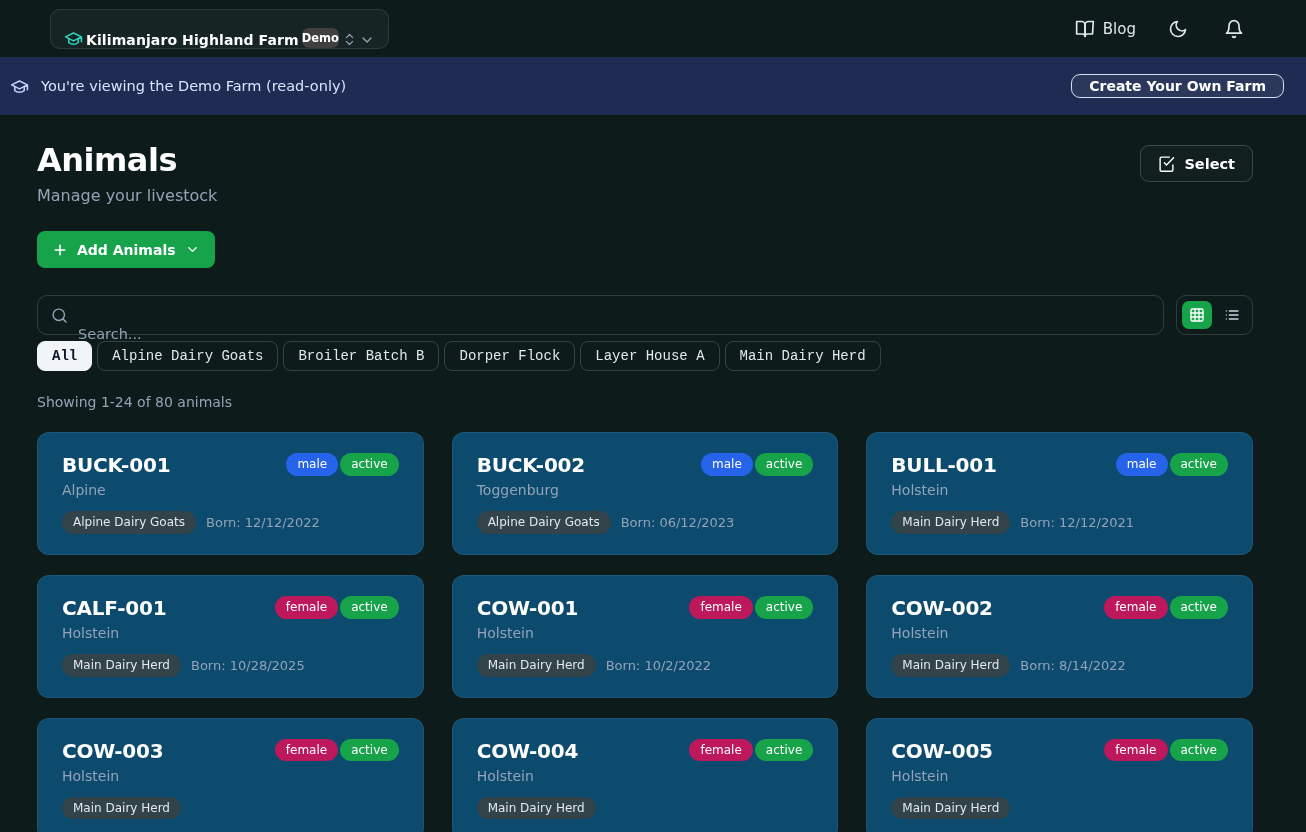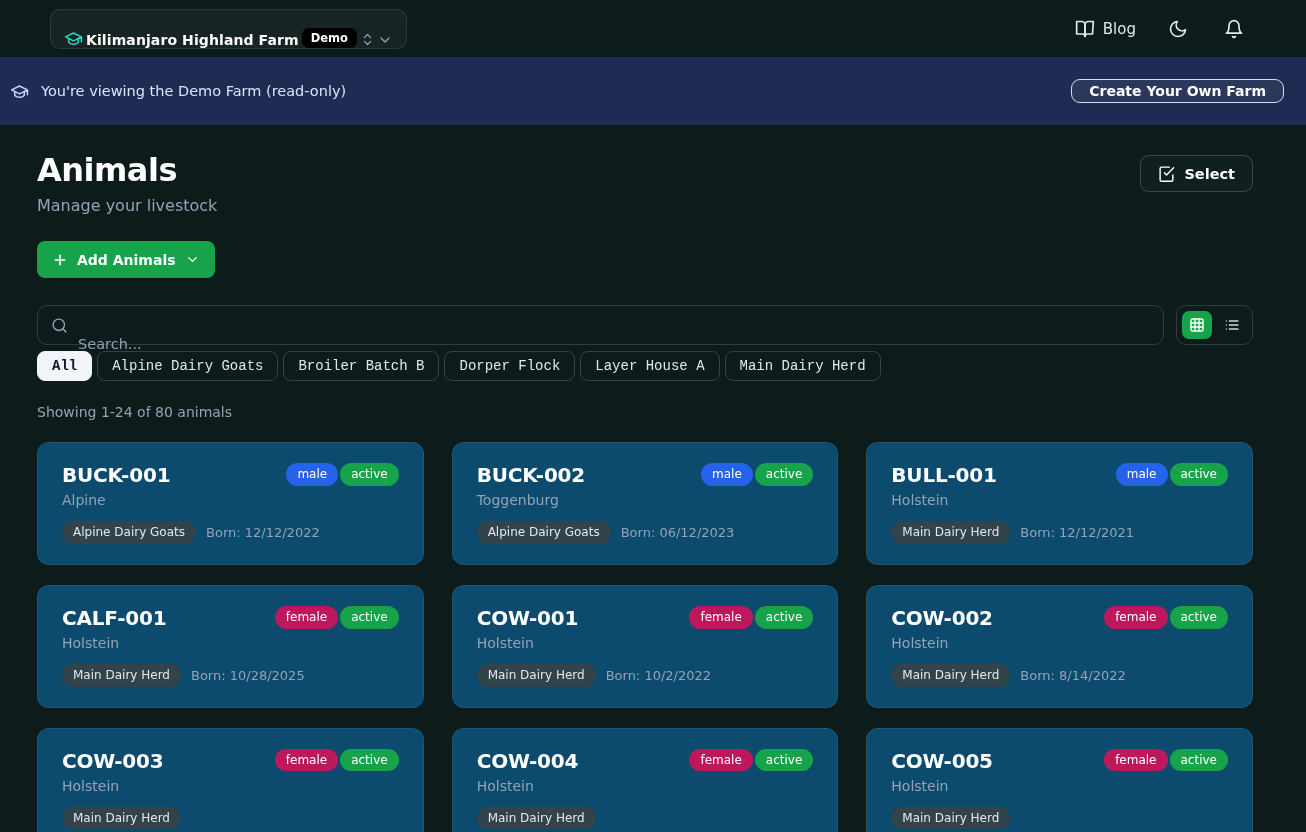--- a/index.html
+++ b/index.html
@@ -22,36 +22,36 @@
     display: flex; align-items: flex-end; gap: 3px;
     height: 40px; padding: 0 13px;
     background: rgba(255,255,255,0.04);
     border: 1px solid rgba(255,255,255,0.10);
     border-radius: 10px;
     color: #fff;
   }
   .farm-pill .cap { color: #2dd4bf; }
   .farm-name { font-size: 14px; font-weight: 700; letter-spacing: .1px; }
   .demo-badge {
-    background: #000000; color: #fff;
+    background: #404040; color: #fff;
     font-size: 11.5px; font-weight: 600;
-    padding: 3px 9px; border-radius: 7px;
+    padding: 3px 0; border-radius: 7px;
   }
   .pill-icons { display: flex; align-items: center; gap: 2px; color: #94a3b8; }
   .topbar-right { display: flex; align-items: center; gap: 28px; }
   .blog-link {
     display: flex; align-items: center; gap: 8px;
     background: none; border: none; color: #e2e8f0;
     font-size: 15px; font-weight: 500;
   }
   .iconbtn { background: none; border: none; color: #e2e8f0; padding: 4px; }
 
   
   .banner {
-    height: 68px; background: #1f2b52;
+    height: 58px; background: #1f2b52;
     display: flex; align-items: center; justify-content: space-between;
     padding: 0 22px 0 10px;
   }
   .banner-left { display: flex; align-items: center; gap: 12px; color: #c3d0f7; }
   .banner-msg { color: #dbe3ff; font-size: 14.5px; font-weight: 500; }
   .banner-cta {
     background: rgba(255,255,255,0.06);
     border: 1px solid #d6deee; color: #fff;
     font-size: 14px; font-weight: 600;
     padding: 3px 17px; border-radius: 9px;

